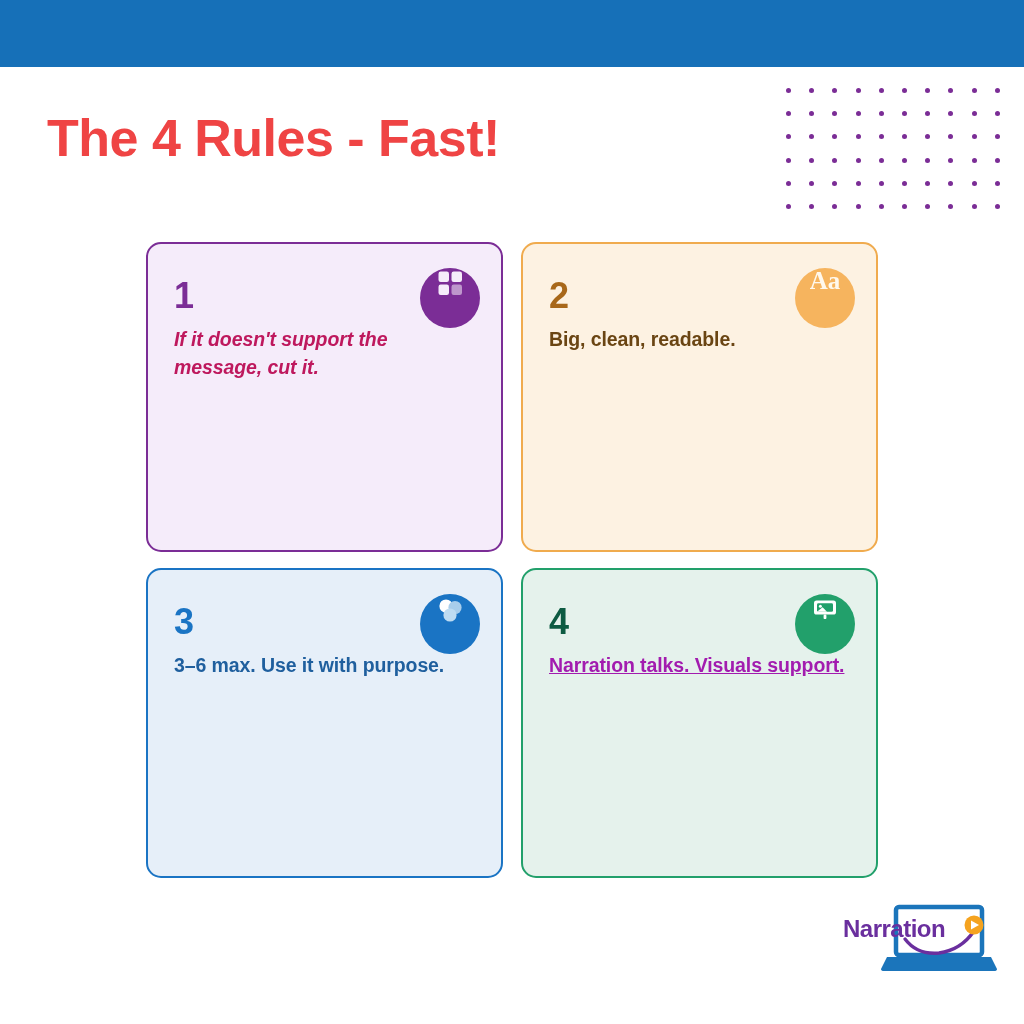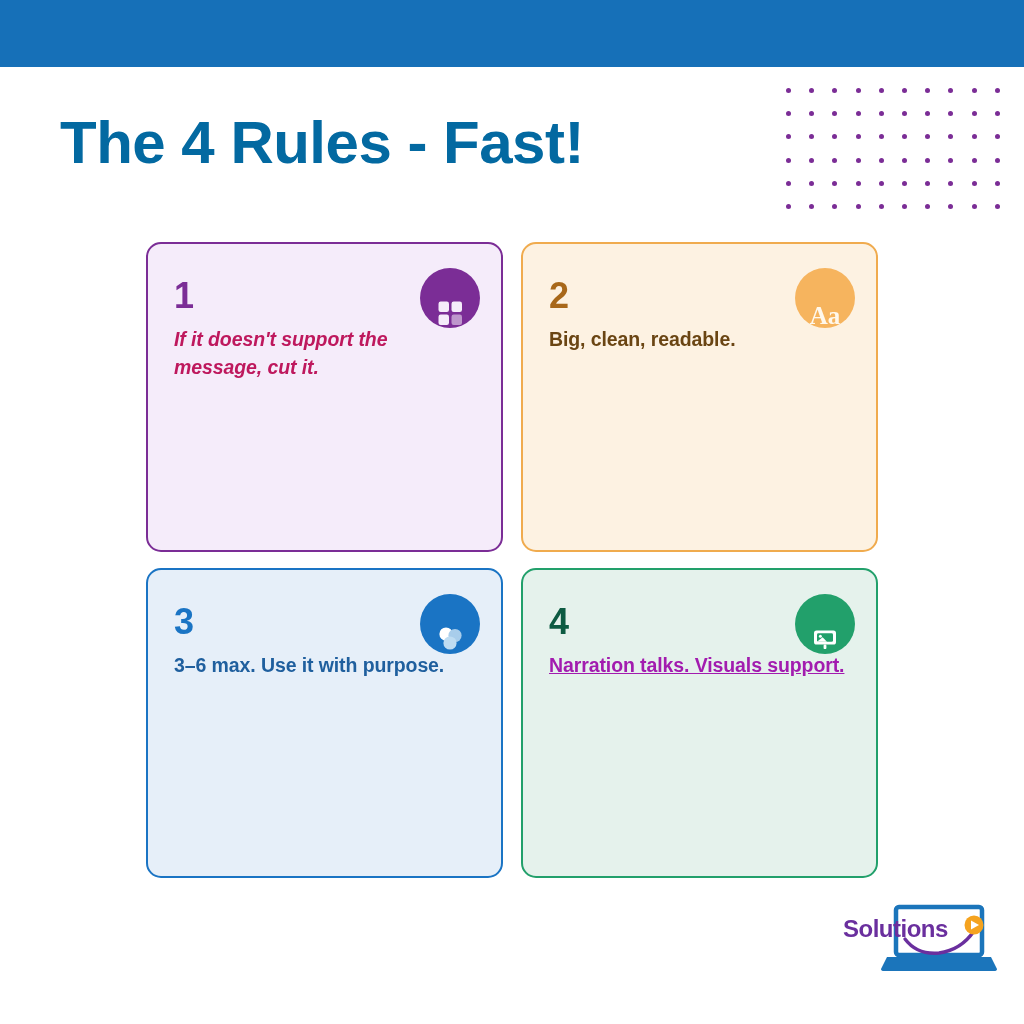--- a/index.html
+++ b/index.html
@@ -36,25 +36,25 @@
     width: 5px; height: 5px;
     border-radius: 50%;
     background: #7b2d96;
     align-self: start;
     justify-self: start;
   }
 
   
   .title {
     position: absolute;
-    left: 60px; top: 108px;
-    font-size: 60px;
+    left: 47px; top: 108px;
+    font-size: 52px;
     font-weight: 700;
     letter-spacing: -0.5px;
-    color: #0369a1;
+    color: #ef4444;
     white-space: nowrap;
   }
 
   
   .cards {
     position: absolute;
     left: 146px; top: 242px;
     width: 732px; height: 636px;
     display: grid;
     grid-template-columns: 357px 357px;
@@ -107,21 +107,21 @@
   .card.c4 .card-title { color: #0d5b42; }
   .card.c4 .card-desc { color: #a21caf; text-decoration: underline; }
 
   
   .icon-badge {
     position: absolute;
     right: 21px; top: 24px;
     width: 60px; height: 60px;
     border-radius: 50%;
     display: flex;
-    align-items: flex-end;
+    align-items: flex-start;
     justify-content: center;
   }
   .badge-purple { background: #7b2d96; }
   .badge-orange { background: #f6b45e; }
   .badge-blue   { background: #1a74c4; }
   .badge-green  { background: #22a06b; }
 
   .aa-glyph {
     font-family: "Liberation Serif", serif;
     font-size: 25px;
@@ -285,17 +285,17 @@
 
       <rect x="53" y="4" width="86" height="48" rx="3" fill="#ffffff" stroke="#1b75bb" stroke-width="4.5"></rect>
 
       <path d="M44 54 H148 L154 66 Q154 68 151 68 H41 Q38 68 38 66 Z" fill="#1b75bb"></path>
 
       <path d="M62 36 Q74 52 96 50 Q118 47 131 28" fill="none" stroke="#6a2f9e" stroke-width="3.4" stroke-linecap="round"></path>
 
       <circle cx="131" cy="22" r="9.5" fill="#f5a31f"></circle>
       <path d="M128 17.5 L136 22 L128 26.5 Z" fill="#ffffff"></path>
     </svg>
-    <div class="logo-word">Solutions</div>
+    <div class="logo-word">Narration</div>
     <div class="logo-sub">Video Solutions</div>
   </div>
 
 </div>
 
 </body></html>

